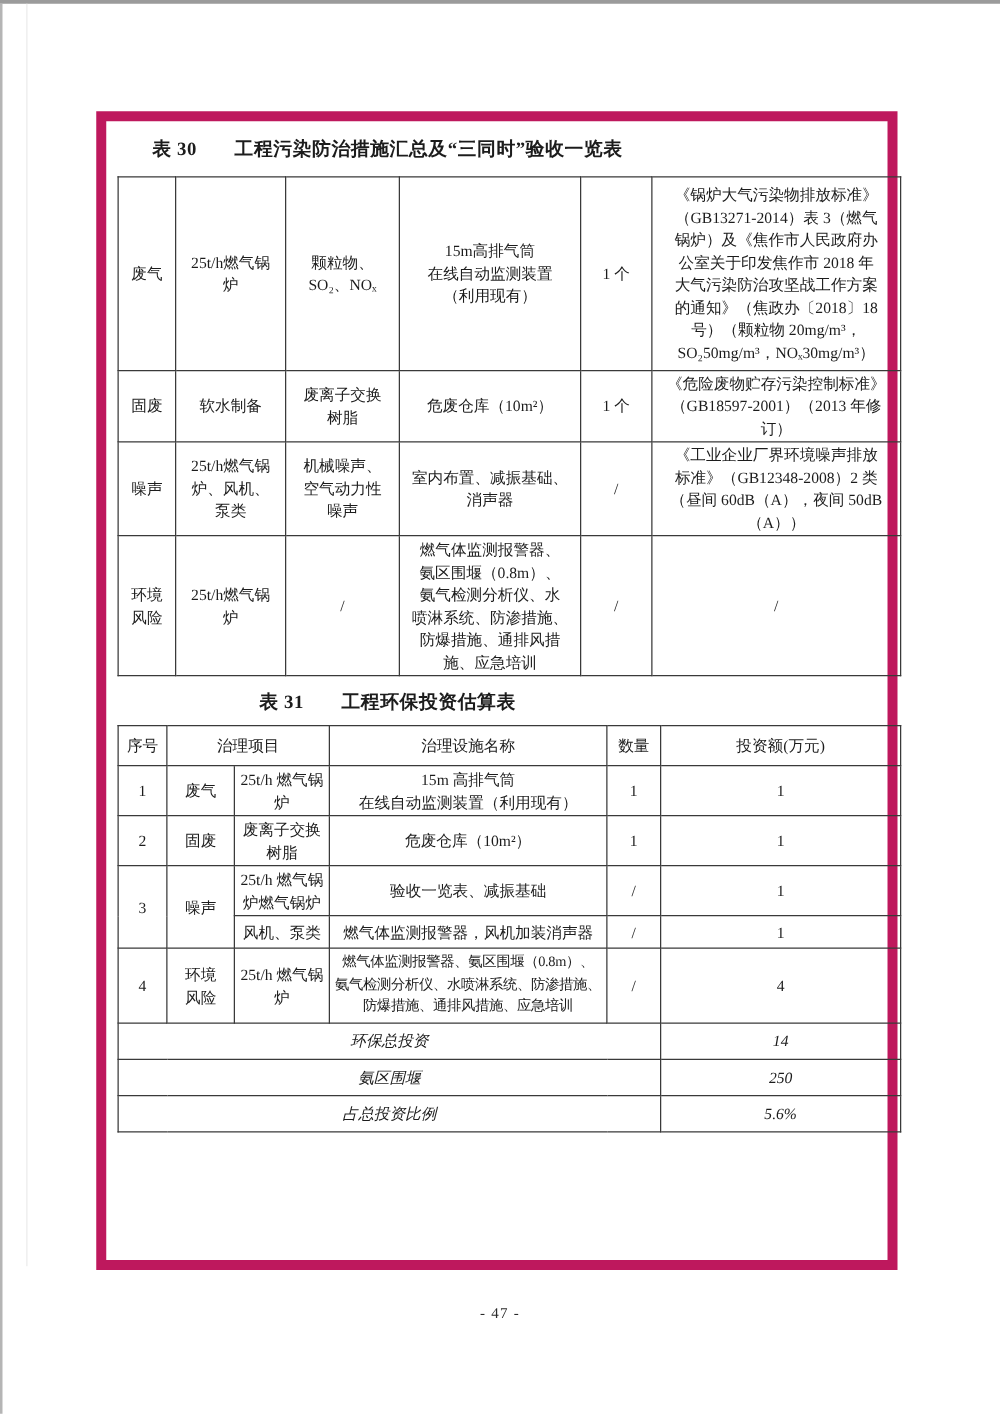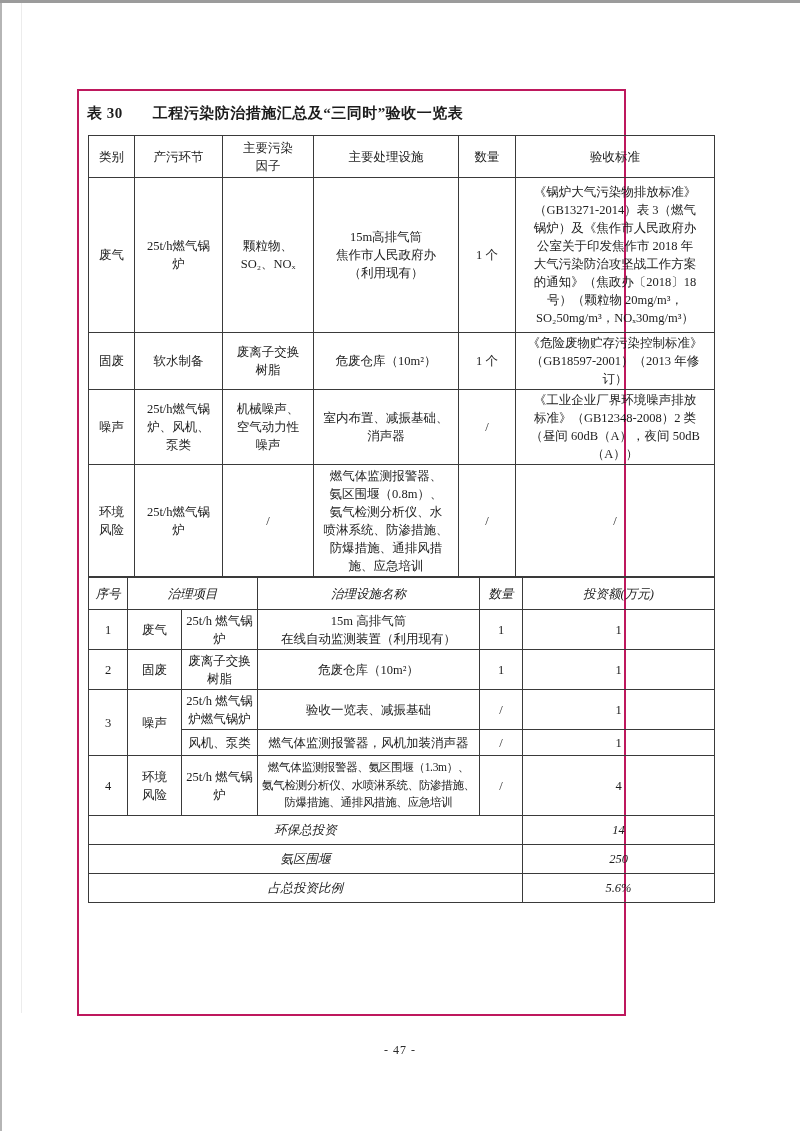--- a/index.html
+++ b/index.html
@@ -12,22 +12,22 @@
     overflow: hidden;
   }
   
   .scan-top { position: absolute; top: 0; left: 0; width: 800px; height: 3px; background: #9b9b9b; }
   .scan-left { position: absolute; top: 3px; left: 0; width: 2px; height: 1128px; background: #b5b5b5; }
   .scan-left2 { position: absolute; top: 3px; left: 21px; width: 1px; height: 1010px; background: #ececec; }
 
   
   .frame {
     position: absolute; left: 77px; top: 89px;
-    width: 549px; height: 927px;
-    border: 2px solid #be185d;
+    width: 641px; height: 927px;
+    border: 8px solid #be185d;
   }
 
   .tbl-title {
     width: 72%;
     text-align: center;
     font-weight: bold;
     font-size: 15px;
     letter-spacing: 0.5px;
     white-space: nowrap;
   }
@@ -55,21 +55,21 @@
   .t30 { margin-top: 12px; }
 
   
   .t30 tr.hdr  { height: 42px; }
   .t30 tr.r0   { height: 155px; }
   .t30 tr.r1   { height: 54px; }
   .t30 tr.r2   { height: 73px; }
   .t30 tr.r3   { height: 112px; }
 
   
-  .t31 tr.hdr  { height: 32px; font-style: italic; }
+  .t31 tr.hdr  { height: 32px; }
   .t31 tr.ra   { height: 40px; }
   .t31 tr.rb   { height: 40px; }
   .t31 tr.rc1  { height: 40px; }
   .t31 tr.rc2  { height: 26px; margin-left: 42px; }
   .t31 tr.rd   { height: 60px; }
   .t31 tr.sum  { height: 29px; font-style: italic; }
 
   .small { font-size: 11.5px; letter-spacing: -0.3px; line-height: 17.5px; }
 
   .footer {
@@ -96,37 +96,28 @@
   <table class="t30">
     <colgroup>
       <col style="width:46px">
         <col style="width:88px">
         <col style="width:91px">
       <col style="width:145px">
         <col style="width:57px">
         <col style="width:199px">
     </colgroup>
     <tbody>
-        <tr class="hdr">
-      <th>类别</th>
-      <th>产污环节</th>
-      <th>主要污染
-因子</th>
-      <th>主要处理设施</th>
-      <th>数量</th>
-      <th>验收标准</th>
-    </tr>
     <tr class="r0">
       <td>废气</td>
       <td>25t/h燃气锅
 炉</td>
       <td>颗粒物、
 SO₂、NOₓ</td>
       <td>15m高排气筒
-焦作市人民政府办
+在线自动监测装置
 （利用现有）</td>
       <td>1 个</td>
       <td>《锅炉大气污染物排放标准》
 （GB13271-2014）表 3（燃气
 锅炉）及《焦作市人民政府办
 公室关于印发焦作市 2018 年
 大气污染防治攻坚战工作方案
 的通知》（焦政办〔2018〕18
 号）（颗粒物 20mg/m³，
 SO₂50mg/m³，NOₓ30mg/m³）</td>
@@ -169,20 +160,23 @@
 氨气检测分析仪、水
 喷淋系统、防渗措施、
 防爆措施、通排风措
 施、应急培训</td>
       <td>/</td>
       <td>/</td>
     </tr>
   </tbody>
     </table>
 
+  <div class="tbl-title title-31">
+    <span class="lbl">表 31</span><span>工程环保投资估算表</span>
+  </div>
 
   <table class="t31">
     <colgroup>
       <col style="width:39px">
         <col style="width:54px">
         <col style="width:76px">
       <col style="width:222px">
         <col style="width:43px">
         <col style="width:192px">
     </colgroup>
@@ -227,21 +221,21 @@
       <td>燃气体监测报警器，风机加装消声器</td>
       <td>/</td>
       <td>1</td>
     </tr>
     <tr class="rd">
       <td>4</td>
       <td>环境
 风险</td>
       <td>25t/h 燃气锅
 炉</td>
-      <td class="small">燃气体监测报警器、氨区围堰（1.3m）、
+      <td class="small">燃气体监测报警器、氨区围堰（0.8m）、
 氨气检测分析仪、水喷淋系统、防渗措施、
 防爆措施、通排风措施、应急培训</td>
       <td>/</td>
       <td>4</td>
     </tr>
     <tr class="sum">
       <td colspan="5">环保总投资</td>
       <td>14</td>
     </tr>
     <tr class="sum">

